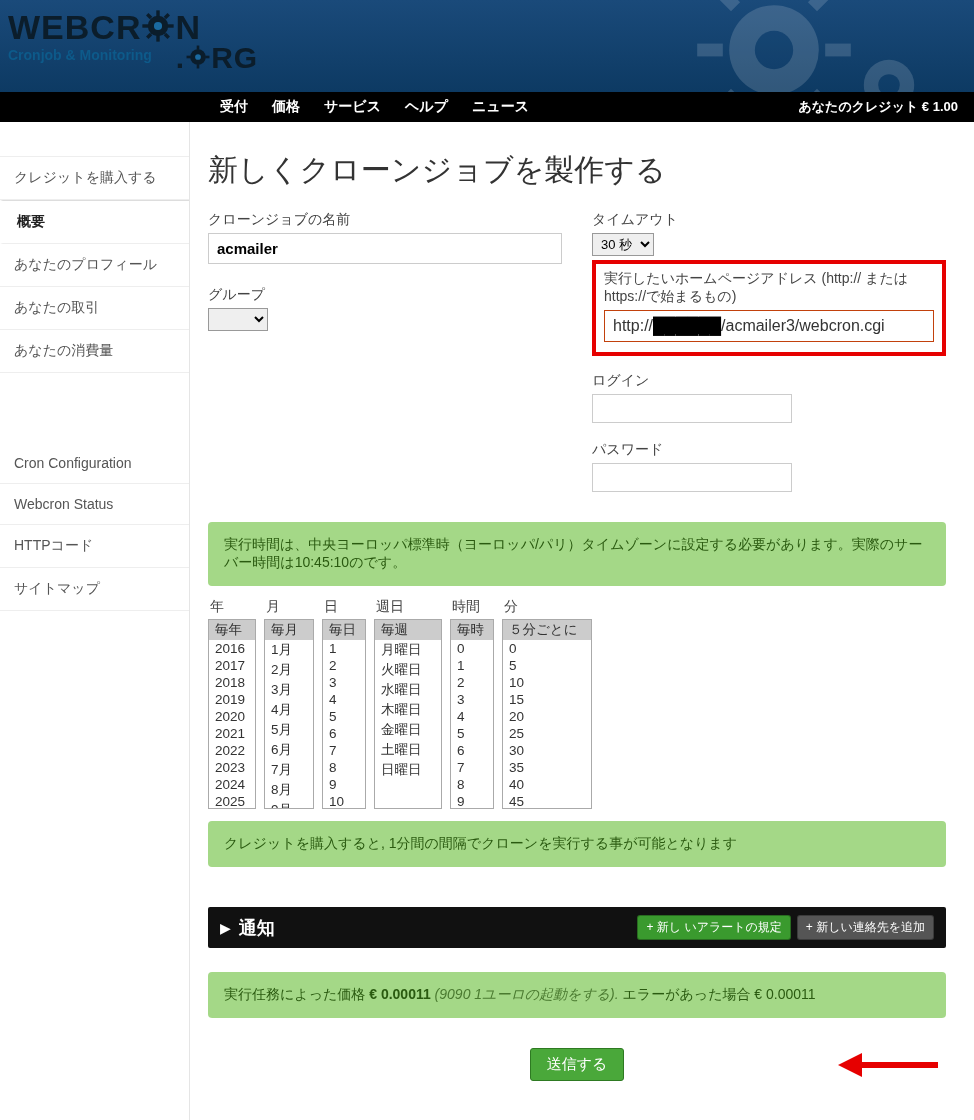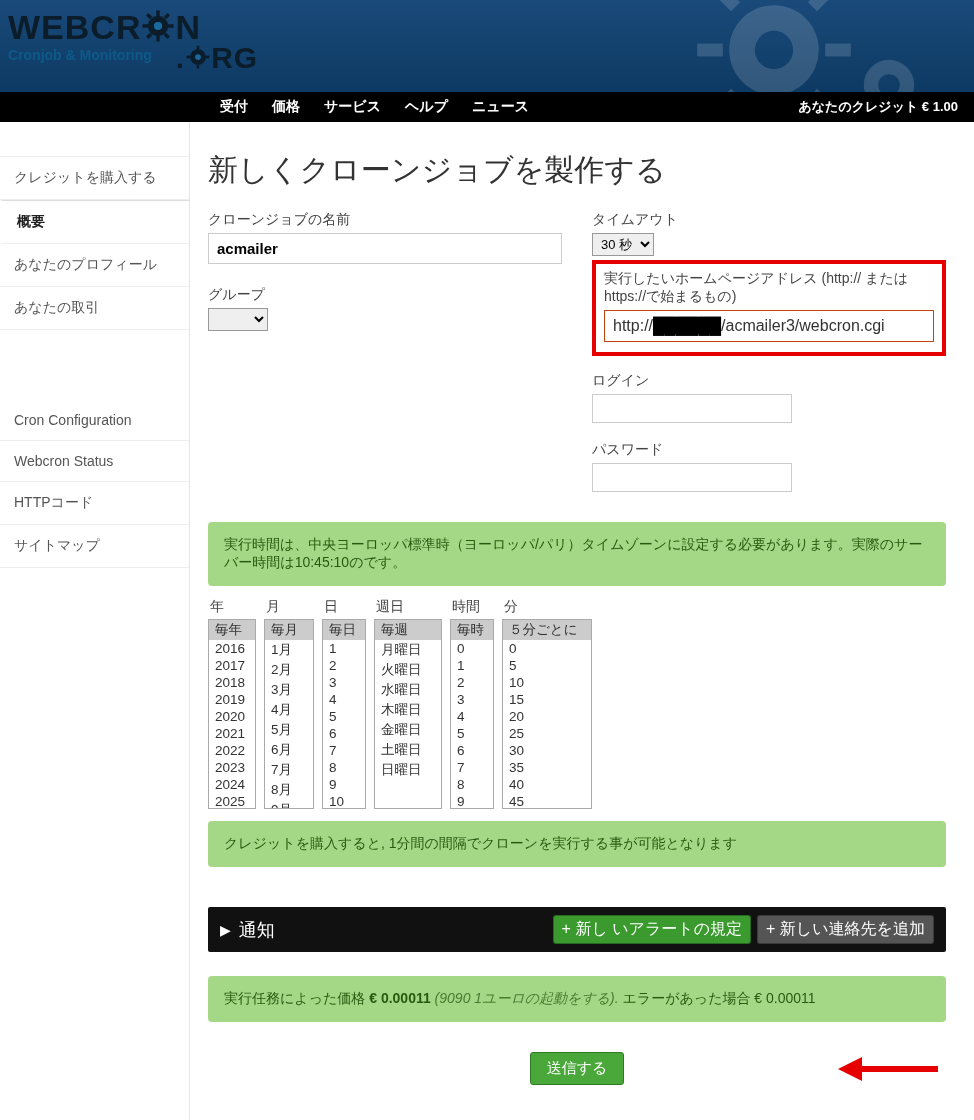--- a/index.html
+++ b/index.html
@@ -119,24 +119,24 @@
 .section-bar {
   background:#111;
   color:#fff;
   padding:8px 12px;
   display:flex;
   align-items:center;
   margin-top:40px;
   border-radius:2px;
 }
 .section-bar .tri { margin-right:8px; font-size:14px;}
-.section-bar .title { font-size:18px; font-weight:normal;}
+.section-bar .title { font-size:18px; font-weight:bold;}
 .section-bar .btns { margin-left:auto; display:flex; gap:6px;}
 .btn {
-  font-size:16px; padding:3px 8px; border-radius:3px;
+  font-size:12px; padding:3px 8px; border-radius:3px;
   border:1px solid rgba(0,0,0,0.3); cursor:pointer;
   color:#fff;
 }
 .btn-green { background:#3a9a2e;}
 .btn-gray { background:#555;}
 
 .price-banner {
   background:#a4d887;
   color:#2a5a10;
   padding:14px 16px;
@@ -240,20 +240,21 @@
   <div class="nav-right">あなたのクレジット € 1.00</div>
 </div>
 
 <div class="page">
   <div class="sidebar">
     <div class="sidebar-top-gap"></div>
     <div class="sidebar-item">クレジットを購入する</div>
     <div class="sidebar-item active">概要</div>
     <div class="sidebar-item">あなたのプロフィール</div>
     <div class="sidebar-item">あなたの取引</div>
+    <div class="sidebar-item">あなたの消費量</div>
     <div class="sidebar-gap"></div>
     <div class="sidebar-item">Cron Configuration</div>
     <div class="sidebar-item">Webcron Status</div>
     <div class="sidebar-item">HTTPコード</div>
     <div class="sidebar-item">サイトマップ</div>
   </div>
 
   <div class="main">
     <h1 class="page-title">新しくクローンジョブを製作する</h1>
 

